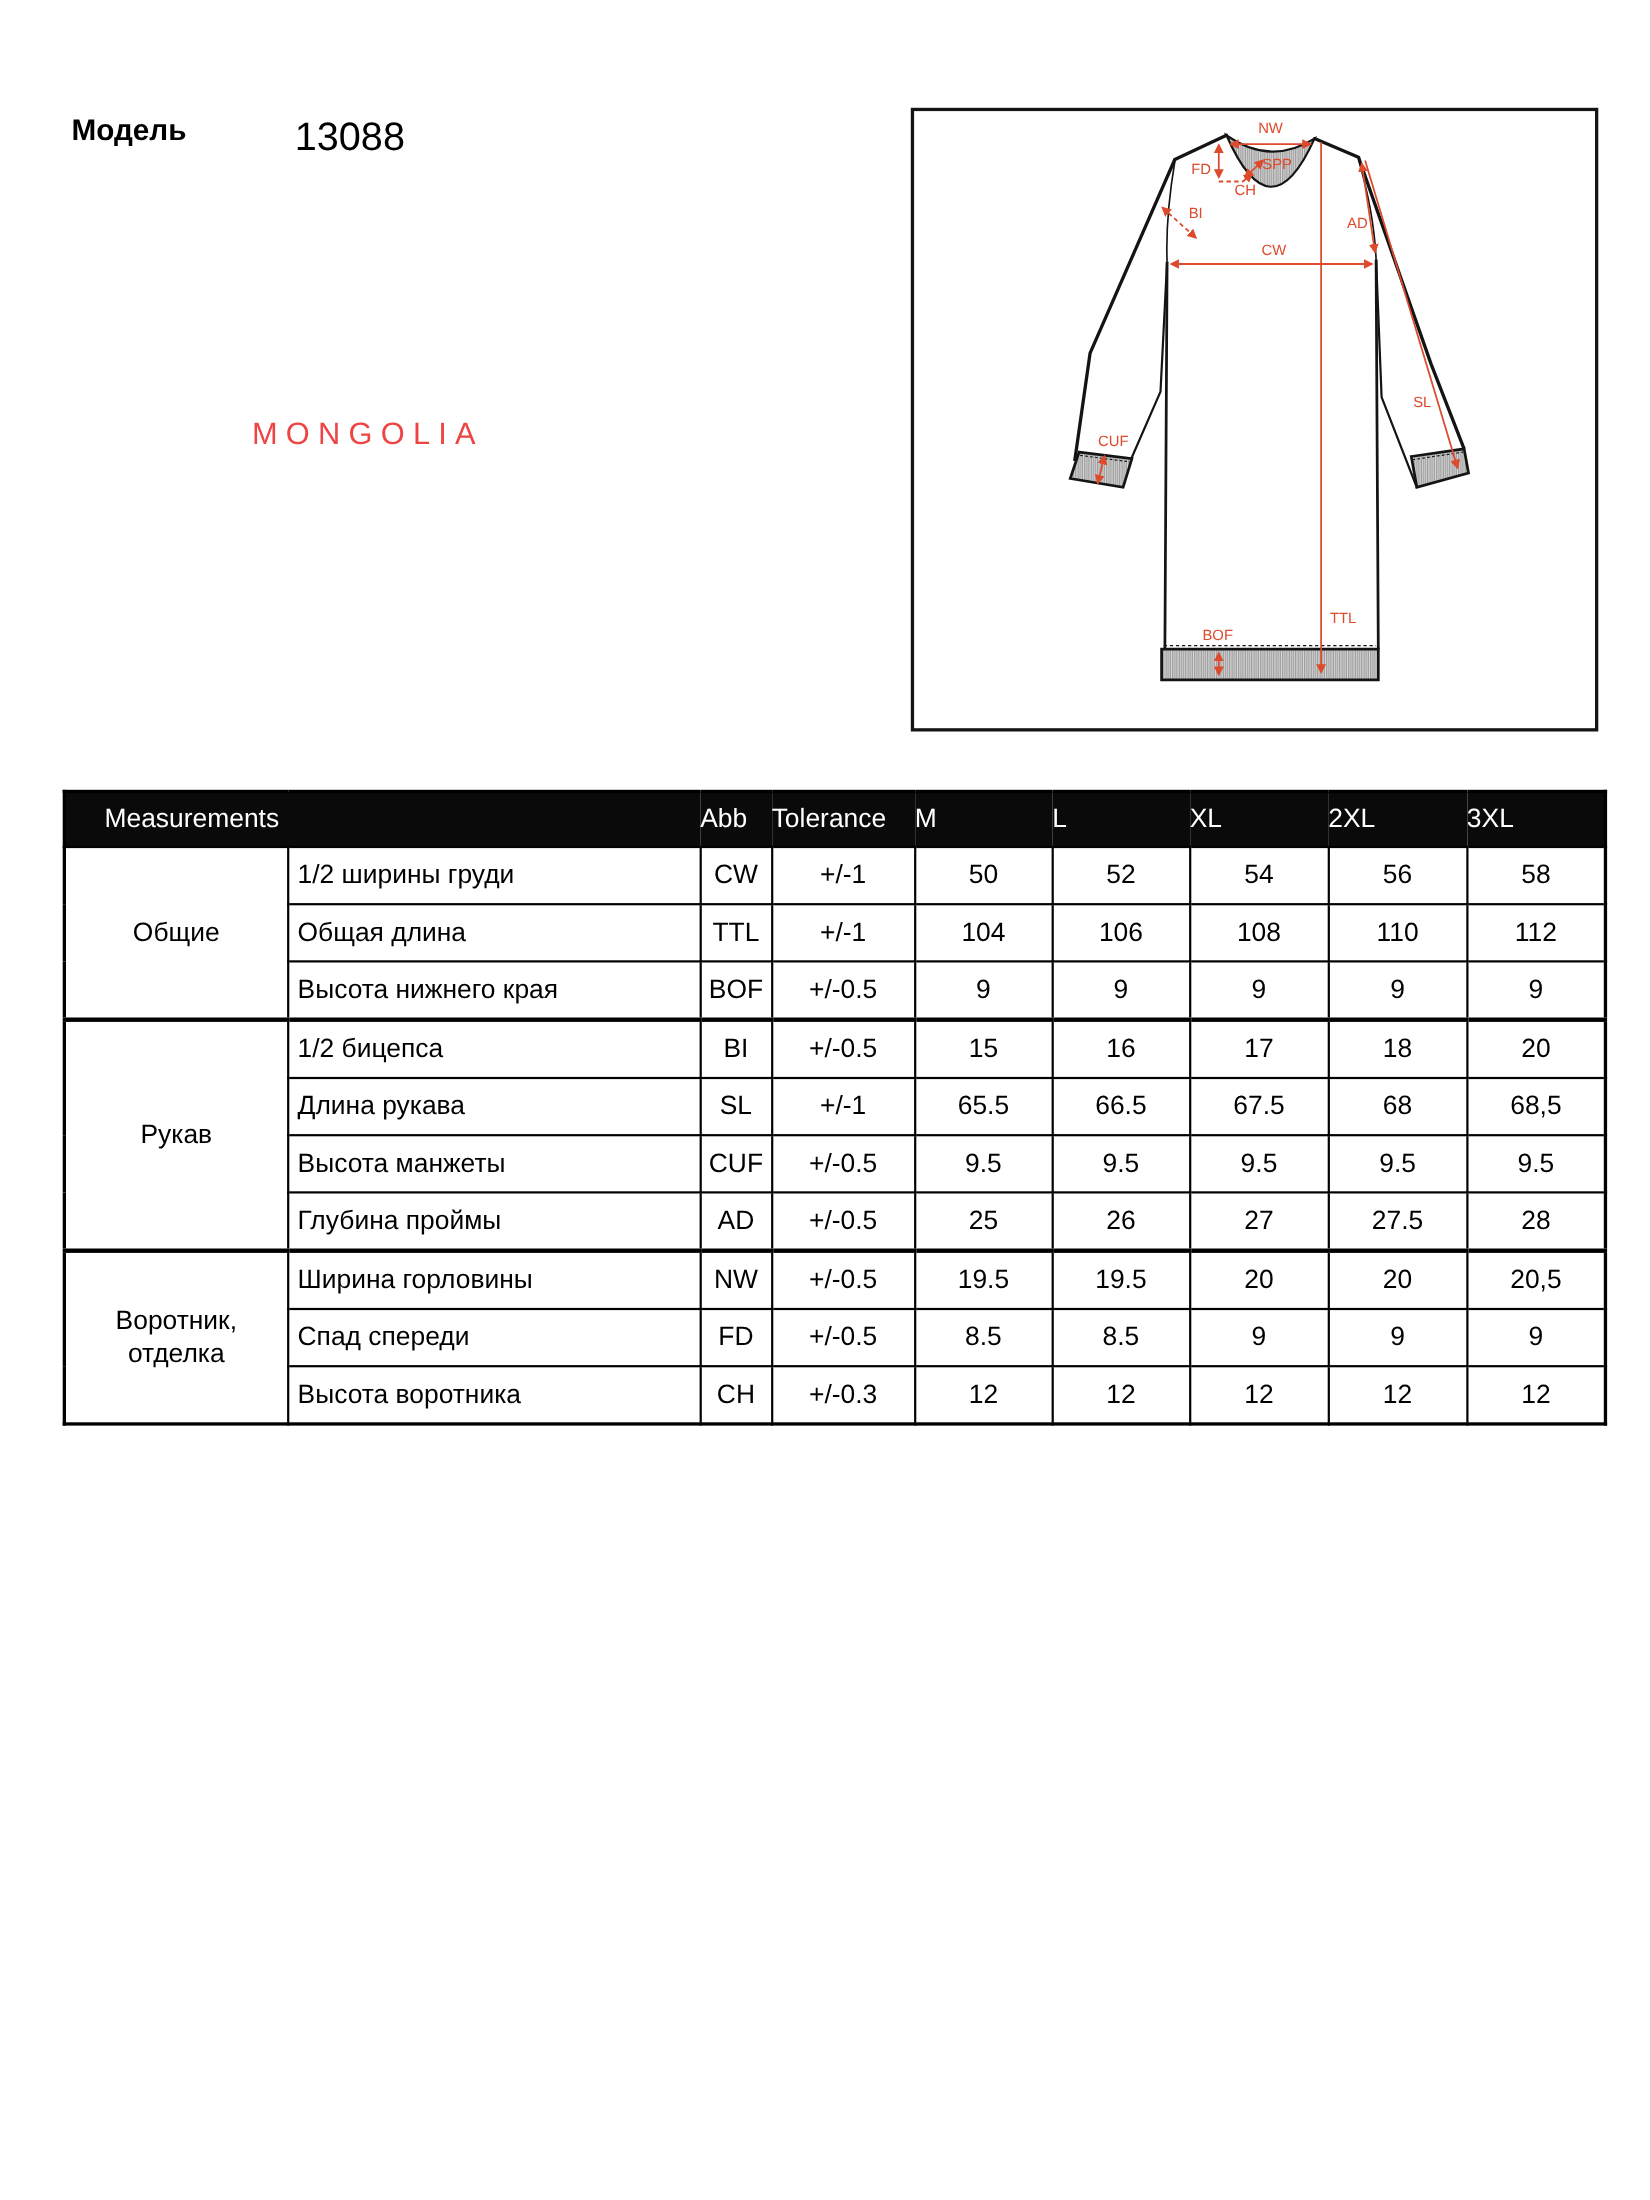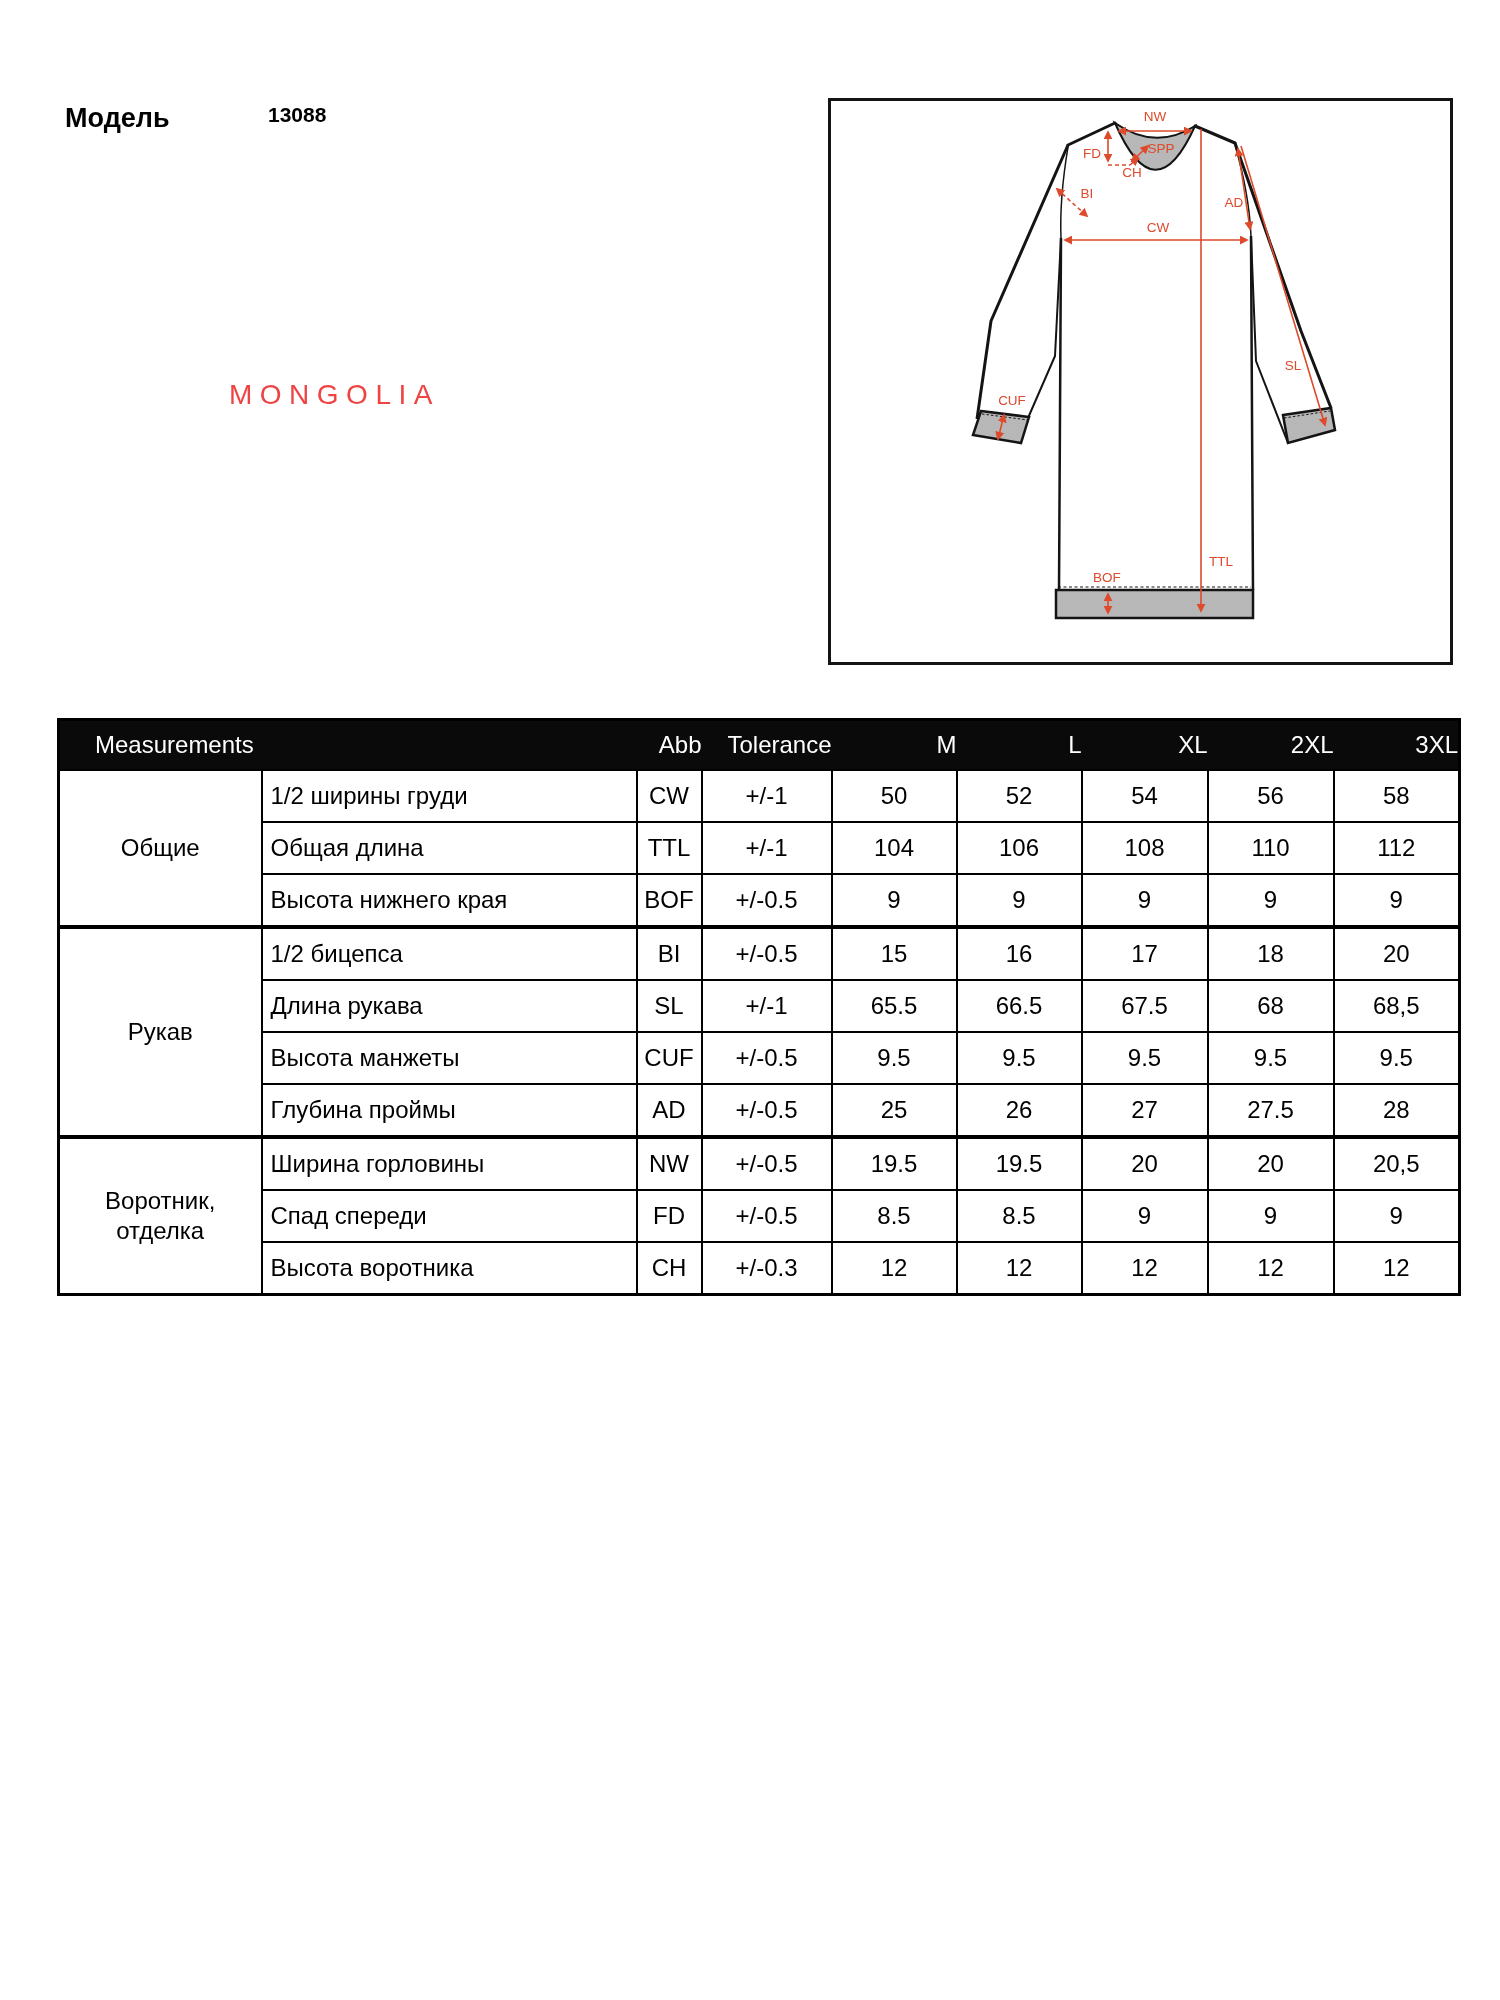--- a/index.html
+++ b/index.html
@@ -2,21 +2,21 @@
 <html><head>
 <meta charset="utf-8">
 <style>
   html,body{margin:0;padding:0;background:#e8e8e8;}
   .page{
     position:relative;width:1500px;height:2000px;background:#ffffff;
     font-family:"Liberation Sans",sans-serif;color:#000;overflow:hidden;margin:0 auto;
   }
   
   .model-label{position:absolute;left:65px;top:103px;font-size:27px;font-weight:bold;}
-  .model-number{position:absolute;left:268px;top:103px;font-size:21px;font-weight:bold;}
+  .model-number{position:absolute;left:268px;top:103px;font-size:36px;font-weight:normal;}
   
   .logo-brand{
     position:absolute;left:134px;top:268px;font-size:100px;line-height:1;
     color:#97999b;letter-spacing:5px;font-weight:400;
   }
   .logo-subtitle{
     position:absolute;left:229px;top:381px;font-size:28px;line-height:1;
     color:#ef4444;letter-spacing:7.5px;font-weight:400;
   }
   
@@ -30,21 +30,21 @@
     transform:translate(-50%,-50%);white-space:nowrap;
   }
   
   .spec-table{
     position:absolute;left:57px;top:718px;width:1401px;
     border-collapse:collapse;table-layout:fixed;
     border:3px solid #000;
   }
   .spec-table th{
     background:#0a0a0a;color:#fff;font-weight:normal;font-size:24px;
-    height:48px;text-align:right;padding:0;border:0;
+    height:48px;text-align:left;padding:0;border:0;
   }
   .spec-table th.h-meas{text-align:left;padding-left:35px;}
   .spec-table td{
     border:2px solid #000;font-size:24px;text-align:center;
     height:50px;padding:0;background:#fff;
   }
   .spec-table tr.g td{border-top:4px solid #000;}
   .spec-table td.c-name{text-align:left;padding-left:8px;}
   .spec-table td.c-group{line-height:1.25;}
 </style>

